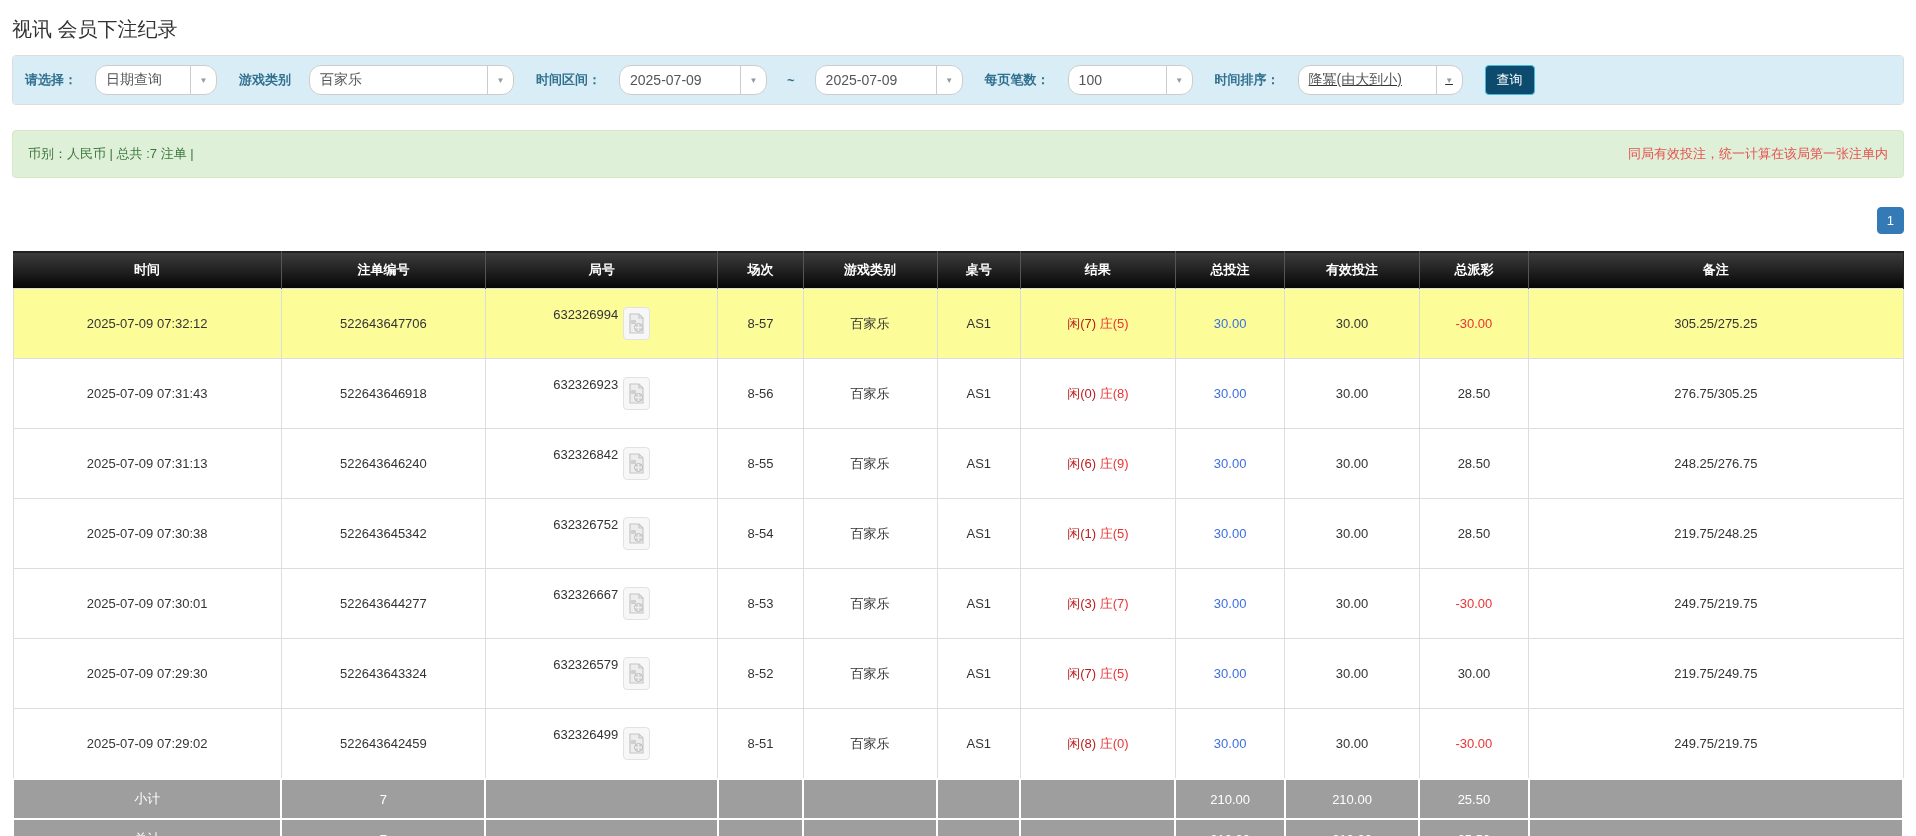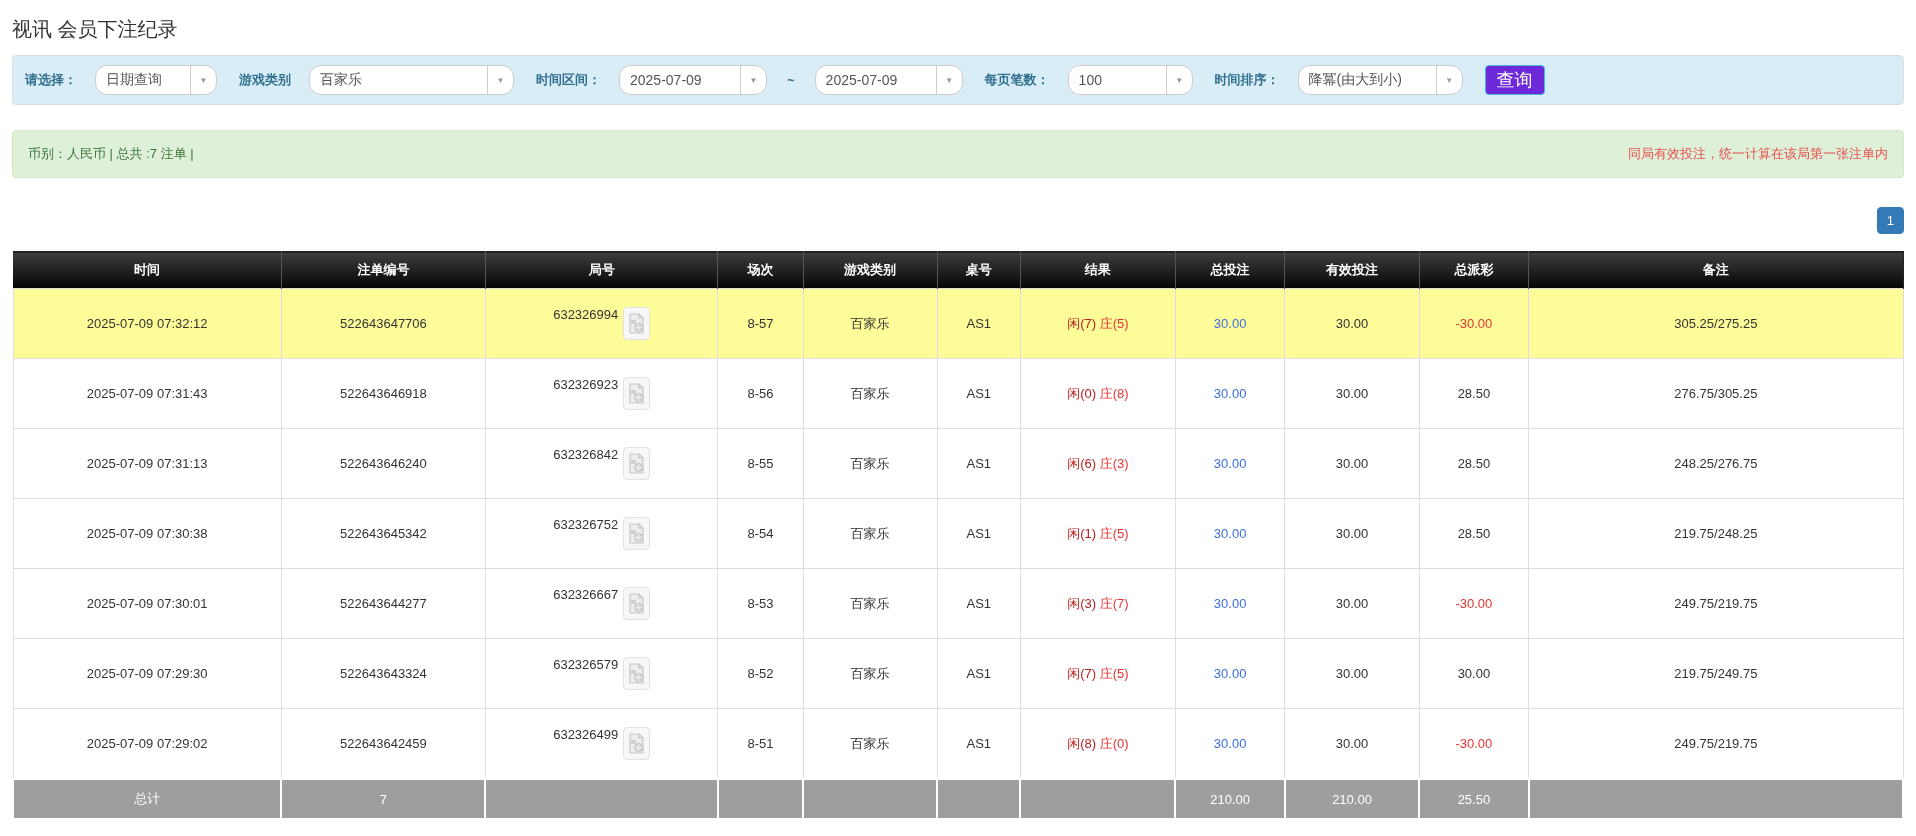--- a/index.html
+++ b/index.html
@@ -65,31 +65,31 @@
     display: flex;
     align-items: center;
     justify-content: center;
     color: #999;
     font-size: 8px;
   }
   .w-select   { width: 122px; }
   .w-game     { width: 205px; }
   .w-date     { width: 148px; text-align: center; }
   .w-pagesize { width: 125px; }
-  .w-sort     { width: 165px; }
+  .w-sort     { width: 165px; text-decoration: underline; }
   .tilde { font-size: 13px; color: #31708f; font-weight: bold; padding: 0 2px; }
   .search-btn {
     height: 30px;
     padding: 0 11px;
     margin-left: 4px;
-    background: #6d28d9;
+    background: #0c4a6e;
     border: 1px solid #46b8da;
     border-radius: 4px;
     color: #fff;
-    font-size: 18px;
+    font-size: 13px;
     cursor: pointer;
     font-family: inherit;
   }
 
   
   .summary-bar {
     margin-top: 25px;
     background: #dff0d8;
     border: 1px solid #d6e9c6;
     border-radius: 4px;
@@ -345,21 +345,21 @@
                   <circle cx="7.8" cy="14.5" r="0.9" fill="#f5f5f5"></circle>
                   <circle cx="13.2" cy="14.5" r="0.9" fill="#f5f5f5"></circle>
                   <rect x="3" y="7" width="5" height="4" rx="0.8" fill="#cfcfcf"></rect>
                   <path d="M3 9 l-1.6 1.2 v-2.4 z" fill="#cfcfcf"></path>
                 </svg>
               </span>
             </span></td>
           <td>8-55</td>
           <td>百家乐</td>
           <td>AS1</td>
-          <td><span class="res-player">闲(6)</span> <span class="res-banker">庄(3)</span></td>
+          <td><span class="res-player">闲(6)</span> <span class="res-banker">庄(9)</span></td>
           <td><span class="bet-link">30.00</span></td>
           <td>30.00</td>
           <td><span>28.50</span></td>
           <td>248.25/276.75</td>
         </tr>
         <tr>
           <td>2025-07-09 07:30:38</td>
           <td>522643645342</td>
           <td><span class="round-cell">
               <span>632326752</span>
@@ -470,28 +470,41 @@
           <td>AS1</td>
           <td><span class="res-player">闲(8)</span> <span class="res-banker">庄(0)</span></td>
           <td><span class="bet-link">30.00</span></td>
           <td>30.00</td>
           <td><span class="neg">-30.00</span></td>
           <td>249.75/219.75</td>
         </tr>
       </tbody>
     <tfoot id="rows-foot">
         <tr>
-          <td>总计</td>
+          <td>小计</td>
           <td>7</td>
           <td></td>
           <td></td>
           <td></td>
           <td></td>
           <td></td>
           <td>210.00</td>
           <td>210.00</td>
           <td>25.50</td>
           <td></td>
         </tr>
+        <tr>
+          <td>总计</td>
+          <td>7</td>
+          <td></td>
+          <td></td>
+          <td></td>
+          <td></td>
+          <td></td>
+          <td>210.00</td>
+          <td>210.00</td>
+          <td>25.50</td>
+          <td></td>
+        </tr>
       </tfoot>
   </table>
 
 </div>
 
 </body></html>

